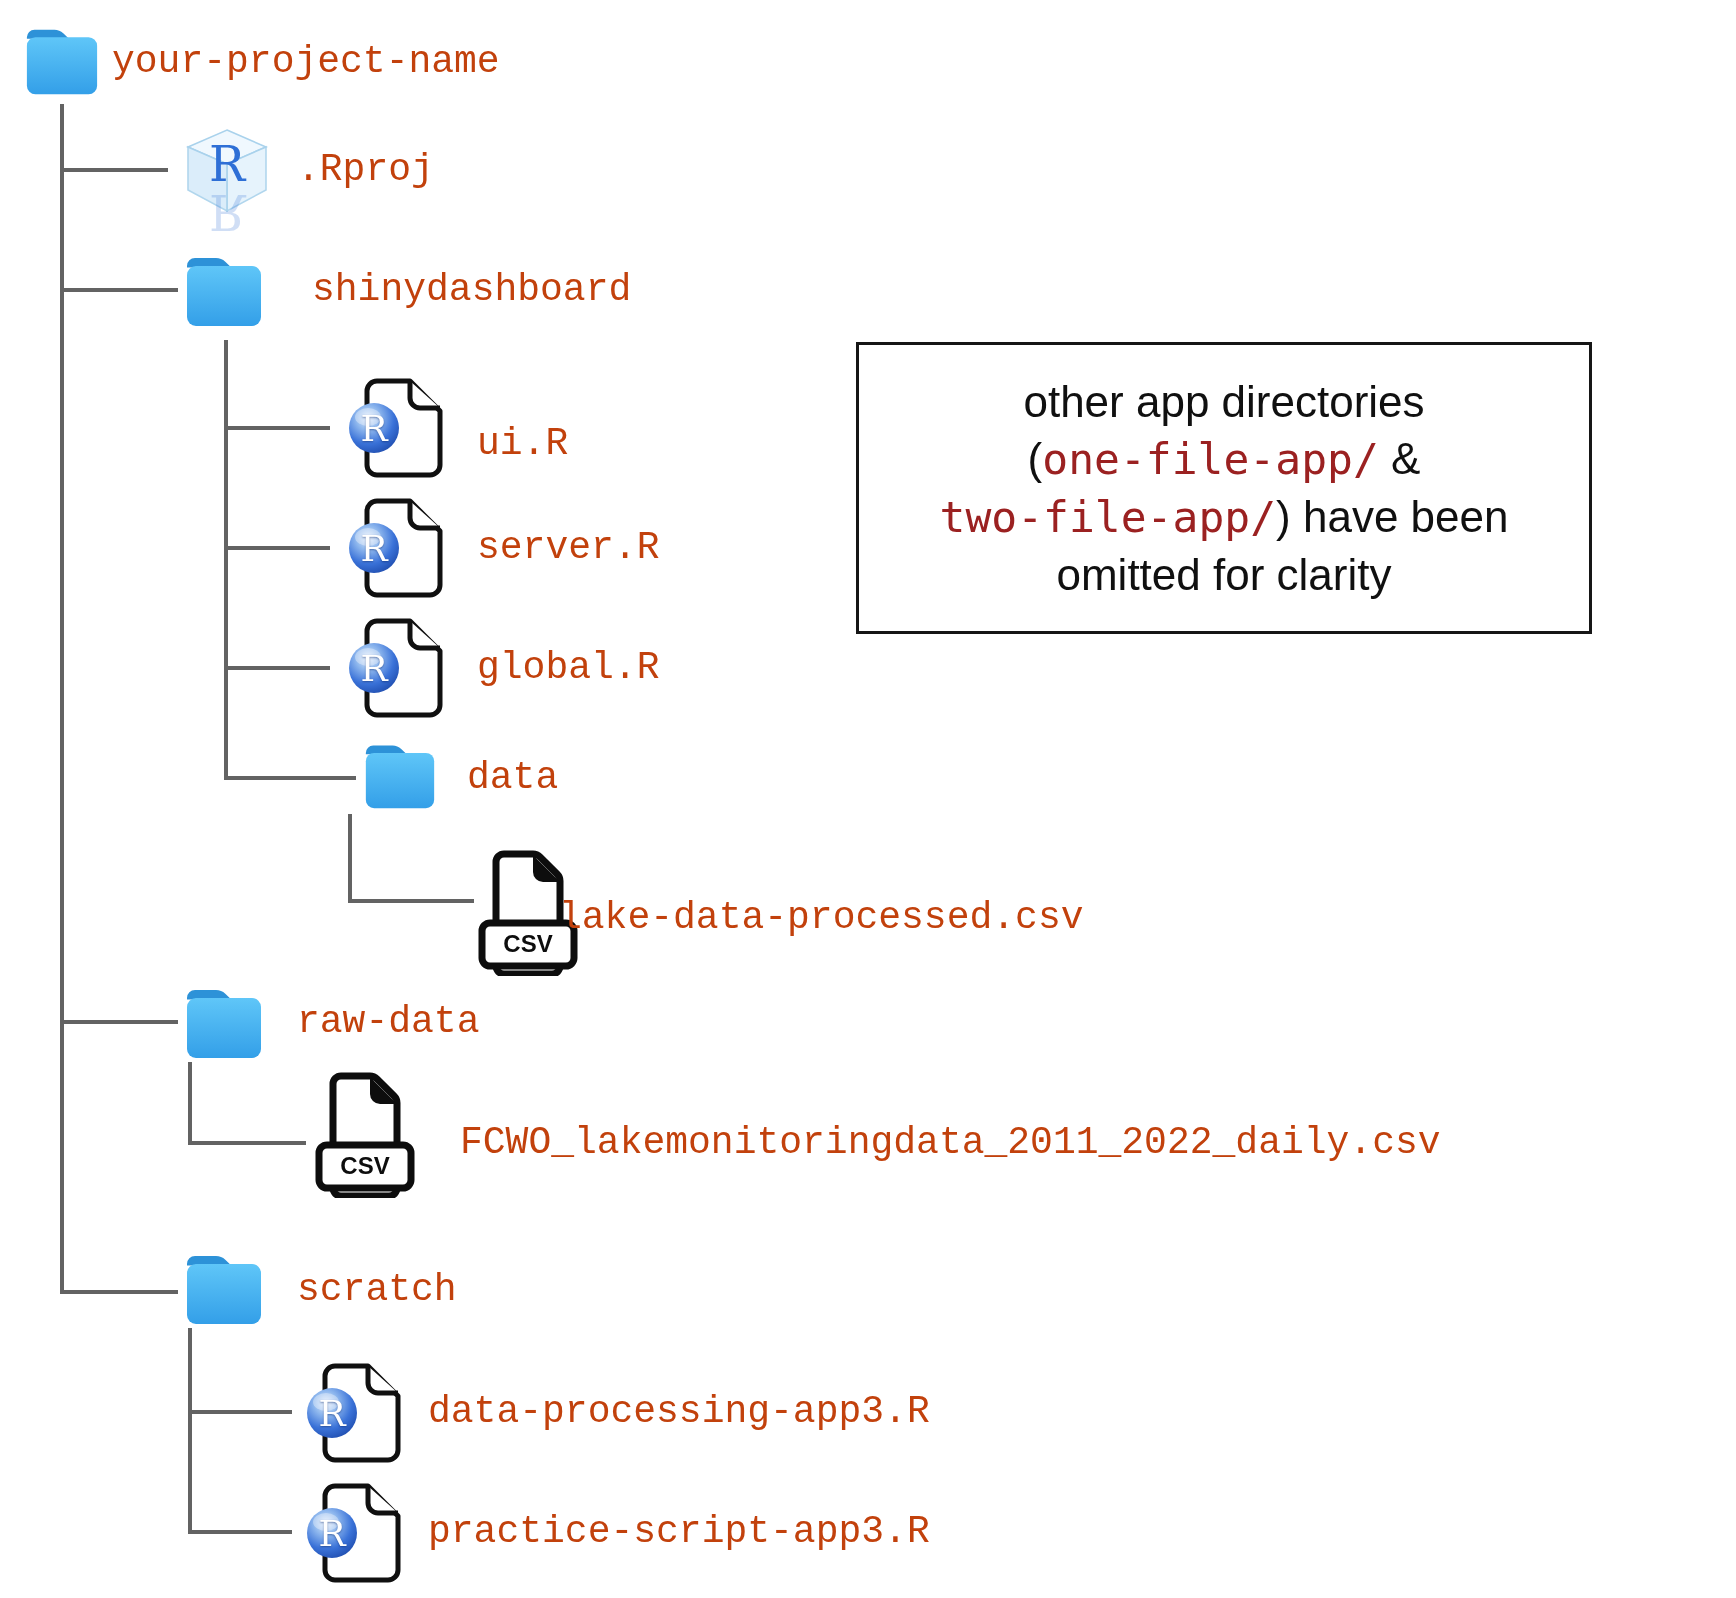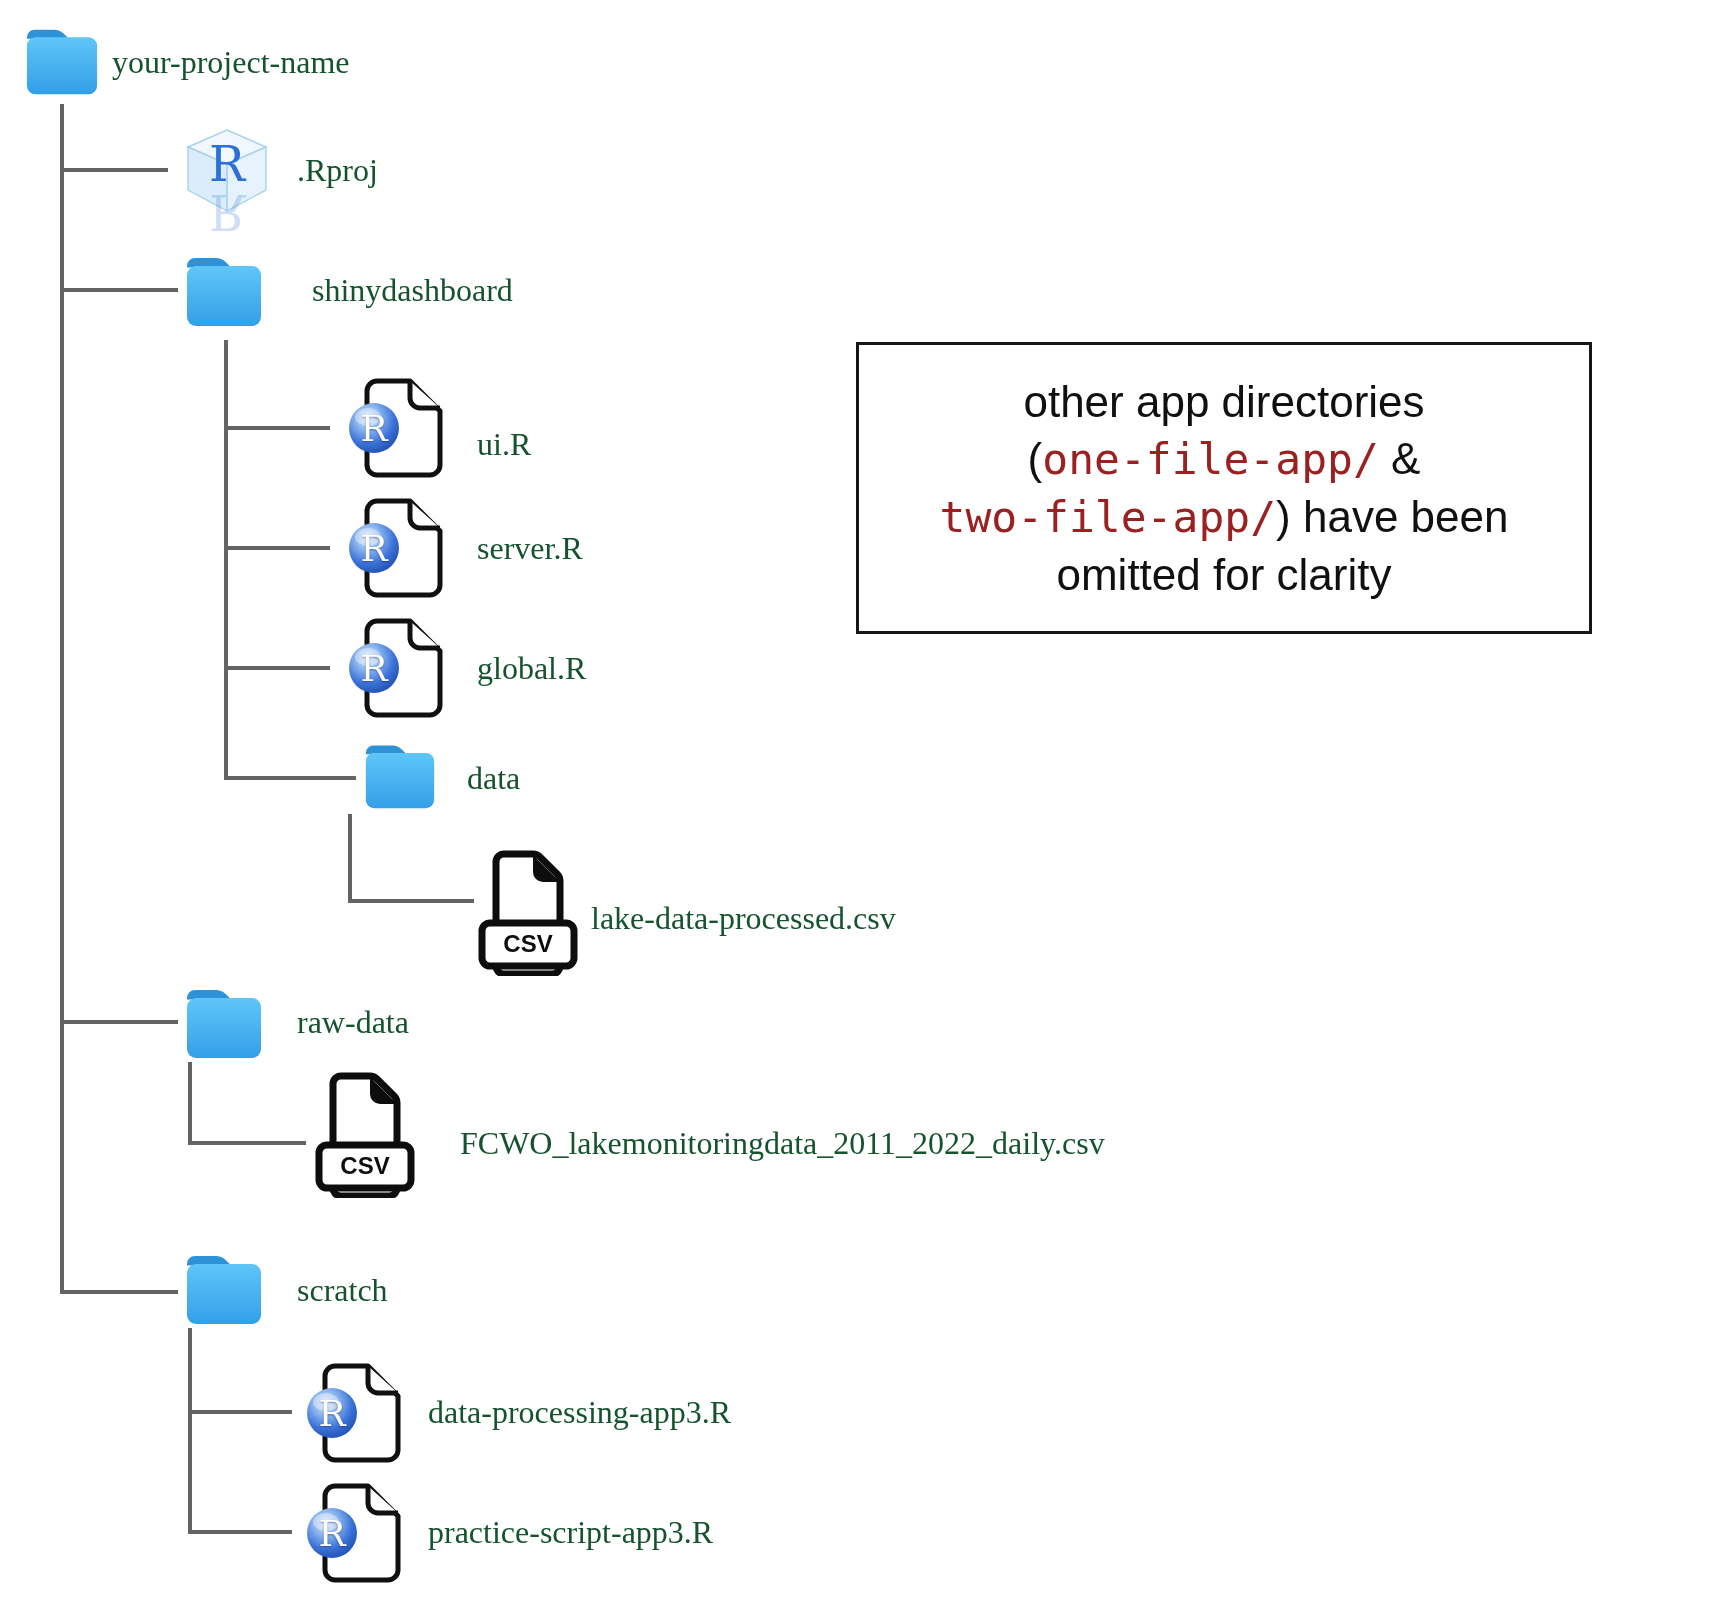--- a/index.html
+++ b/index.html
@@ -5,22 +5,22 @@
 <style>
   html,body { margin:0; padding:0; background:#ffffff; }
   #canvas {
     position:relative; width:1736px; height:1598px;
     background:#ffffff; overflow:hidden;
     font-family:"DejaVu Sans Mono", monospace;
   }
   .tl { position:absolute; background:#636363; }           
   .label {
     position:absolute; height:60px; line-height:60px;
-    font-family:Liberation Serif, serif;
-    font-size:32px; color:#14532d; white-space:nowrap;
+    font-family:Liberation Mono, monospace;
+    font-size:38px; color:#c2410c; white-space:nowrap;
   }
   .icon { position:absolute; }
   .r-letter {
     position:absolute; width:60px; height:60px;
     transform:translate(-30px,-30px);
     display:flex; align-items:center; justify-content:center;
     font-family:"DejaVu Serif", serif; font-size:36px; color:#ffffff;
     text-shadow:0 1px 2px rgba(10,40,110,0.55);
   }
   .csv-label {
@@ -145,21 +145,21 @@
 
   <svg class="icon" style="left:361px;top:740px" width="78" height="72">
       <use href="#sym-folder"></use>
     </svg>
   <div class="label" style="left:467px;top:748px">data</div>
 
   <svg class="icon" style="left:478px;top:850px" width="100" height="126">
       <use href="#sym-csv"></use>
     </svg>
   <div class="csv-label" style="left:528px;top:944px">CSV</div>
-  <div class="label" style="left:591px;top:888px">lake-data-processed.csv</div>
+  <div class="label" style="left:559px;top:888px">lake-data-processed.csv</div>
 
   <svg class="icon" style="left:182px;top:984px" width="84" height="78">
       <use href="#sym-folder"></use>
     </svg>
   <div class="label" style="left:297px;top:992px">raw-data</div>
 
   <svg class="icon" style="left:315px;top:1072px" width="100" height="126">
       <use href="#sym-csv"></use>
     </svg>
   <div class="csv-label" style="left:365px;top:1166px">CSV</div>

